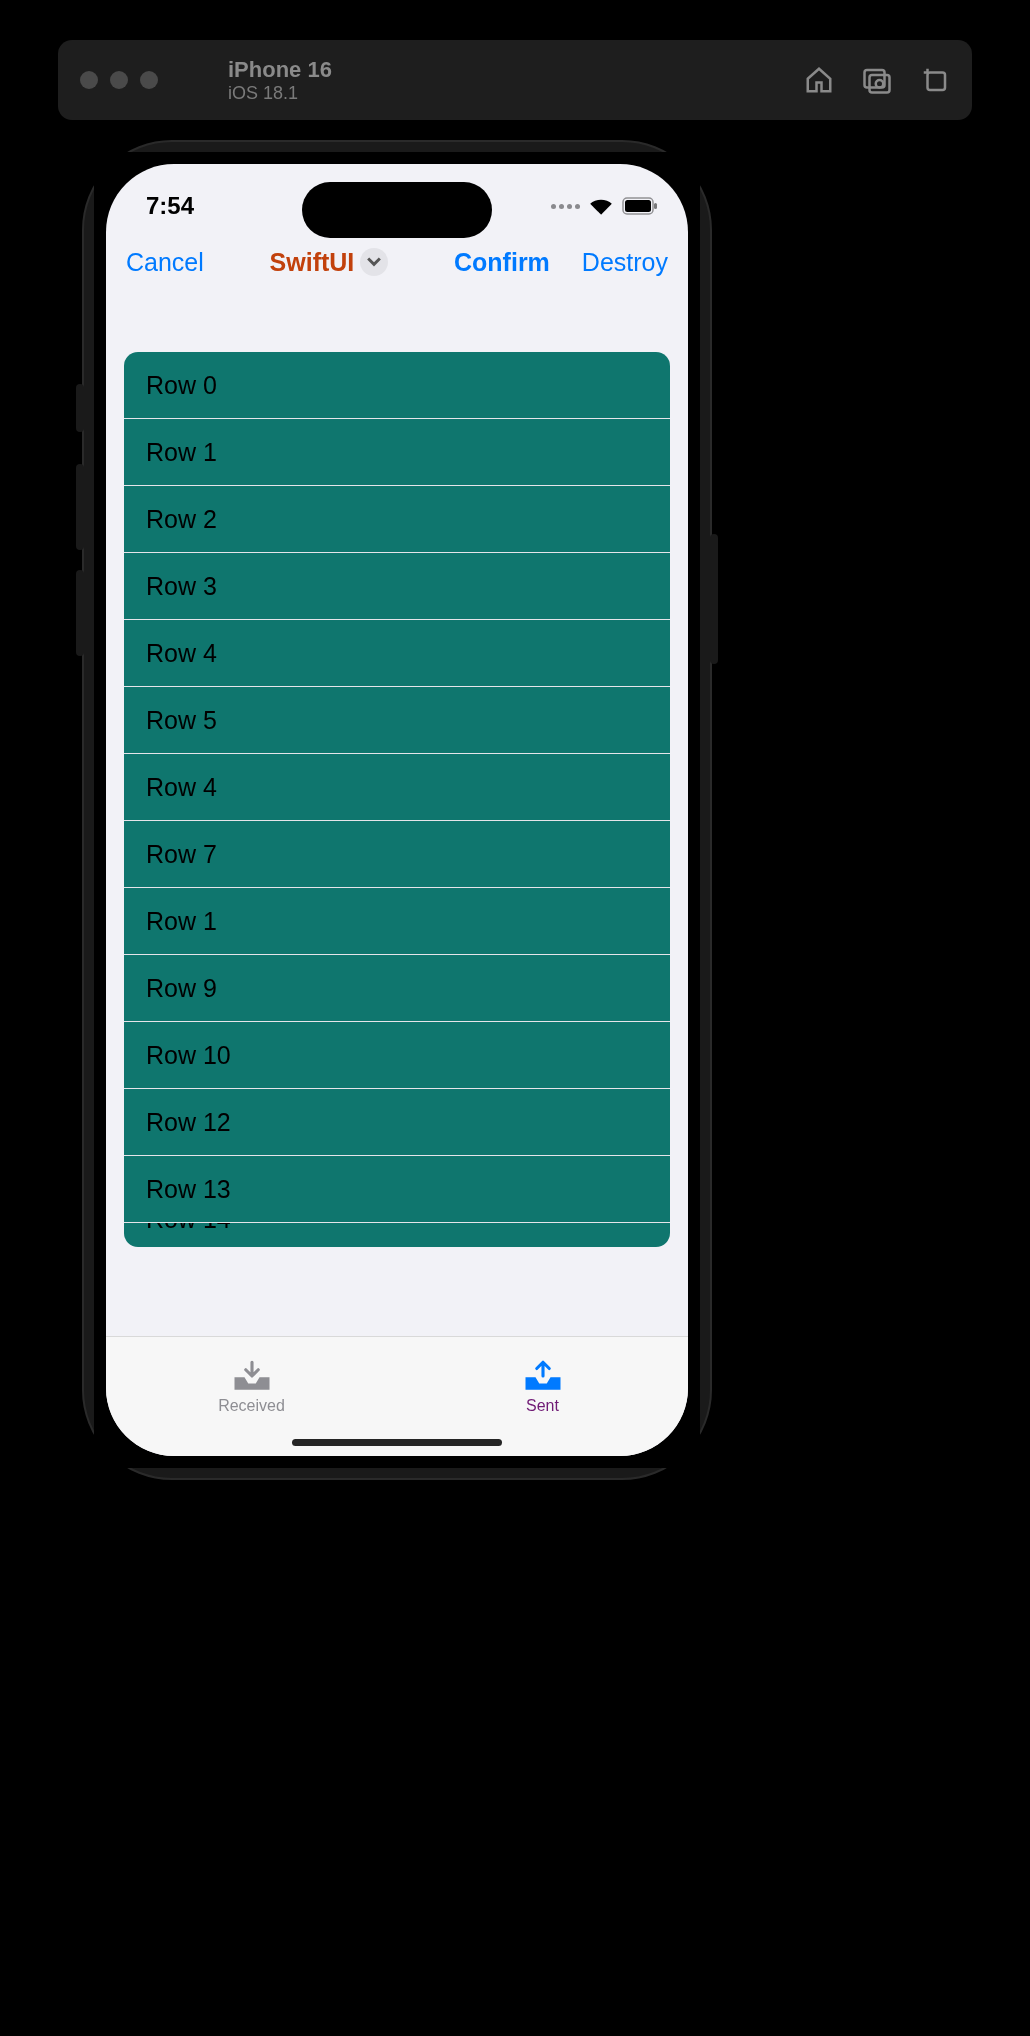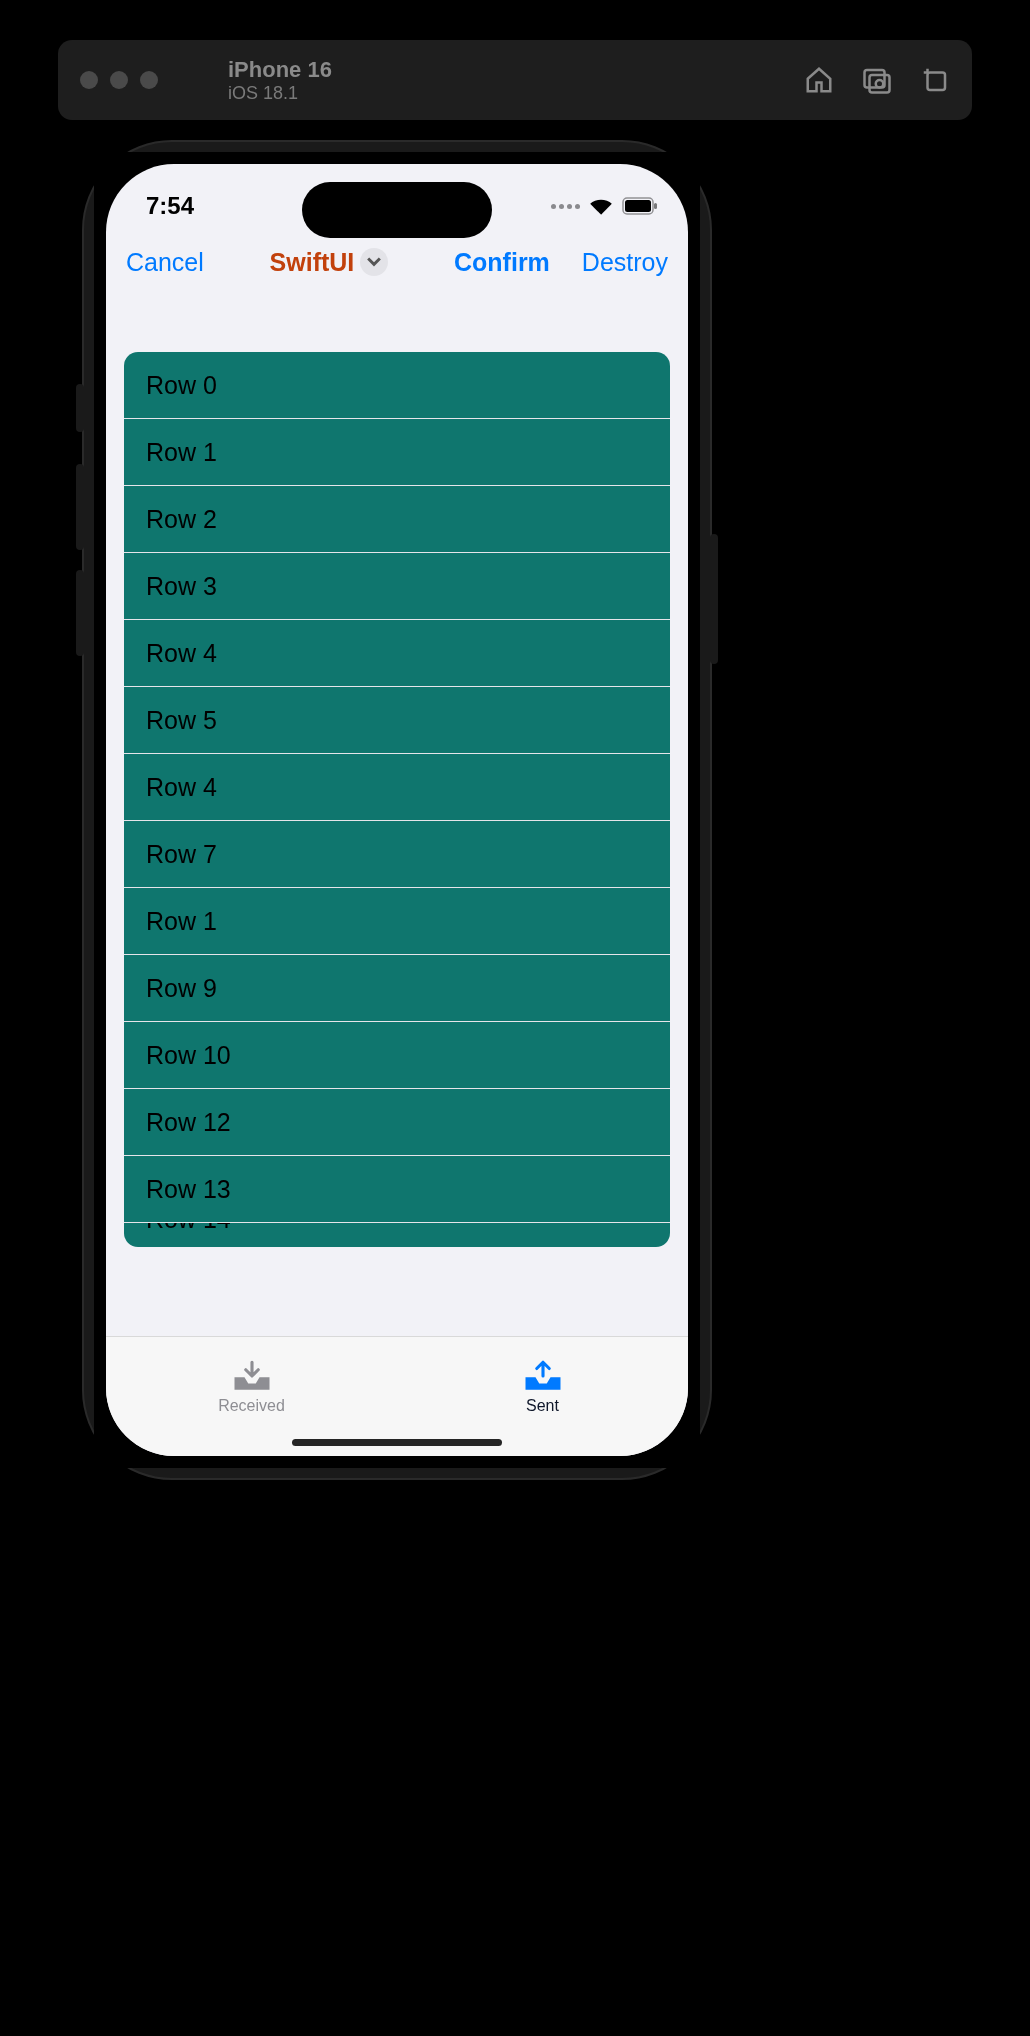--- a/index.html
+++ b/index.html
@@ -147,21 +147,21 @@
 .tab {
   flex:1;
   display:flex;
   flex-direction:column;
   align-items:center;
   justify-content:center;
   gap:4px;
 }
 .tab-label { font-size:16px; }
 .tab.inactive .tab-label { color:#8e8e93; }
-.tab.active .tab-label { color:#0f172a; }
+.tab.active .tab-label { color:#701a75; }
 .tab svg { width:40px; height:34px; }
 .tab.inactive svg { fill:#8e8e93; }
 .tab.active svg { fill:#007aff; }
 
 .home-indicator {
   position:absolute;
   bottom:10px;
   left:50%;
   transform:translateX(-50%);
   width: 210px;

